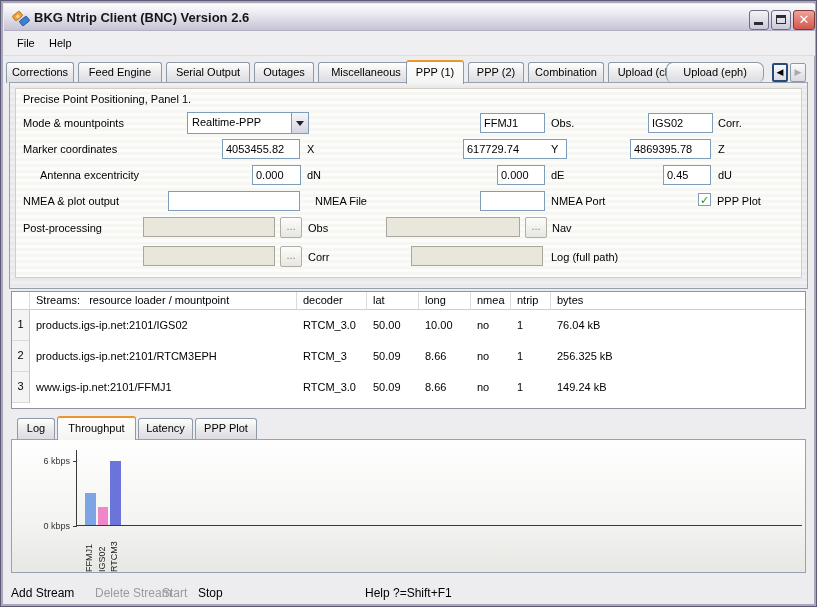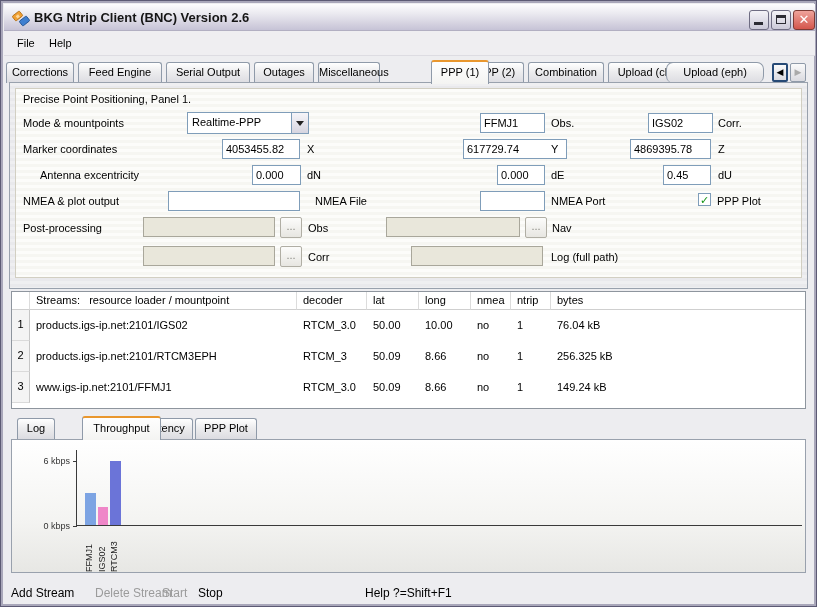--- a/index.html
+++ b/index.html
@@ -36,21 +36,21 @@
   
   .tab{
     position:absolute;top:61px;height:21px;
     border:1px solid #8f9aa9;border-bottom:none;border-radius:3px 3px 0 0;
     background:linear-gradient(180deg,#ffffff,#ececee 45%,#dcdce1);
     text-align:center;line-height:19px;z-index:1;
   }
   .tab.active{
     top:59px;height:24px;z-index:3;
     background:linear-gradient(180deg,#fefefe,#f4f4f2);
-    border-top:2px solid #e9972e;line-height:20px;margin-left:25px;
+    border-top:2px solid #e9972e;line-height:20px;
   }
   .tabscroll{
     position:absolute;top:62px;width:16px;height:19px;border:1px solid #8f9aa9;border-radius:2px;
     background:linear-gradient(180deg,#fafafa,#dadae0);text-align:center;line-height:17px;font-size:9px;
   }
   .tabscroll.focus{border:2px solid #274a76;line-height:15px;}
   .tabscroll.disabled{color:#aaa;}
   .tab-frame{
     position:absolute;left:8px;top:81px;width:799px;height:207px;z-index:2;
     border:1px solid #99a1ad;
@@ -144,21 +144,21 @@
   <div class="menubar">
     <span class="menu-item" style="left:9px;">File</span>
     <span class="menu-item" style="left:41px;">Help</span>
   </div>
 
   <div>
     <div class="tab" style="left:5px;width:68px;">Corrections</div>
     <div class="tab" style="left:77px;width:84px;">Feed Engine</div>
     <div class="tab" style="left:165px;width:84px;">Serial Output</div>
     <div class="tab" style="left:253px;width:60px;">Outages</div>
-    <div class="tab" style="left:317px;width:62px;">Miscellaneous</div>
+    <div class="tab" style="left:317px;width:96px;">Miscellaneous</div>
     <div class="tab active" style="left:405px;width:58px;">PPP (1)</div>
     <div class="tab" style="left:467px;width:56px;">PPP (2)</div>
     <div class="tab" style="left:527px;width:76px;">Combination</div>
     <div class="tab" style="left:607px;width:78px;">Upload (clk)</div>
     <div class="tab" style="left:665px;width:98px;border-radius:7px;">Upload (eph)</div>
     <div class="tabscroll focus" style="left:771px;"><span>◀</span></div>
     <div class="tabscroll disabled" style="left:789px;"><span>▶</span></div>
   </div>
 
   <div class="tab-frame"></div>

